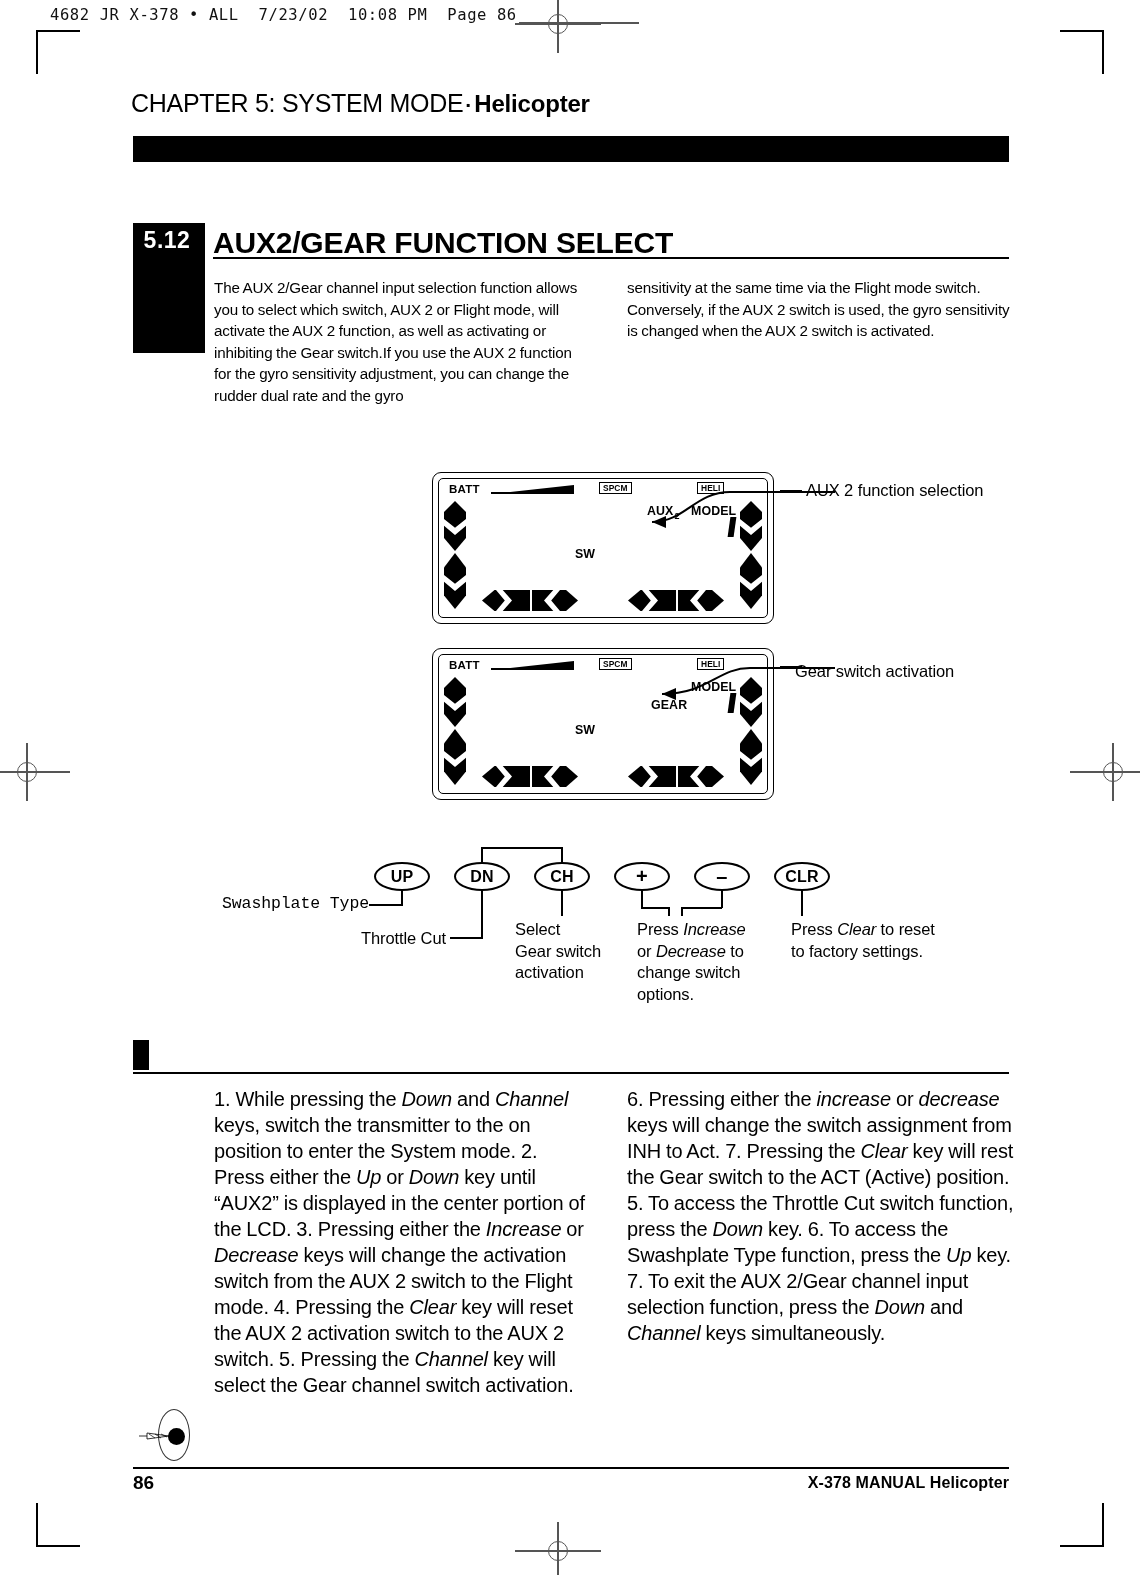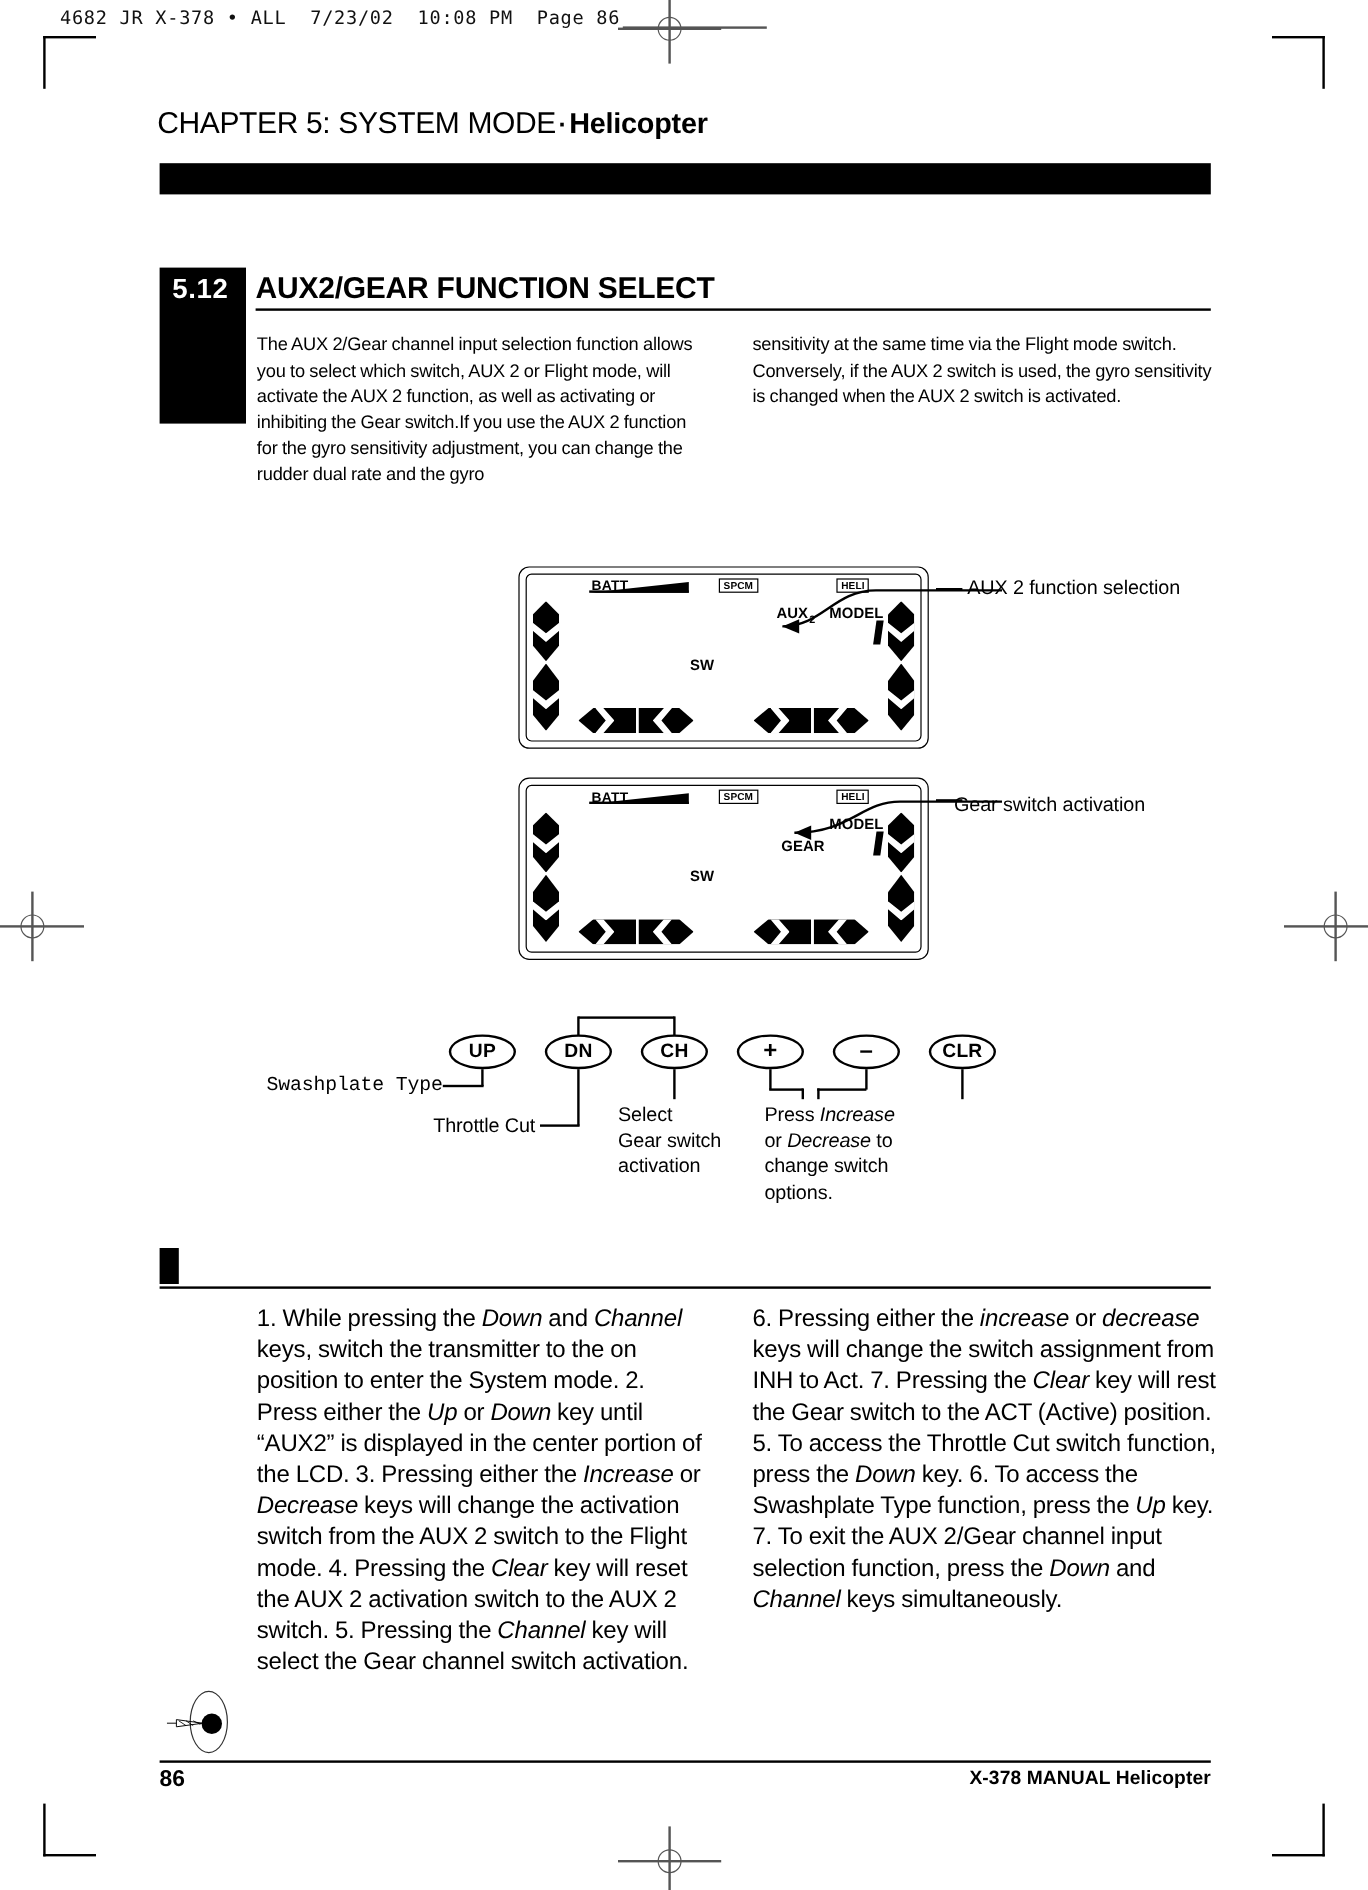--- a/index.html
+++ b/index.html
@@ -47,42 +47,42 @@
   .title-bar{position:absolute;left:133px;top:136px;width:876px;height:26px;background:#000;}
 
   
   .sec-badge{position:absolute;left:133px;top:223px;width:72px;height:130px;background:#000;}
   .sec-badge .num{
     position:absolute;left:0;top:4px;width:68px;text-align:center;
     color:#fff;font-weight:bold;font-size:23px;letter-spacing:0.5px;
   }
   .sec-title{
     position:absolute;left:213px;top:226px;
-    font-weight:bold;font-size:25px;letter-spacing:-0.2px;
+    font-weight:bold;font-size:30px;letter-spacing:-0.2px;
   }
   .sec-rule{position:absolute;left:213px;top:257px;width:796px;height:2.2px;background:#000;}
 
   .intro-col{
     position:absolute;font-size:15.2px;line-height:21.6px;
     letter-spacing:-0.15px;word-spacing:-0.4px;
   }
   .intro-left{left:214px;top:277px;width:372px;}
   .intro-right{left:627px;top:277px;width:390px;}
 
   
   .lcd{
     position:absolute;border:1.7px solid #000;border-radius:9px;background:#fff;
     box-sizing:border-box;
   }
   .lcd-1{left:432px;top:472px;width:342px;height:152px;}
   .lcd-2{left:432px;top:648px;width:342px;height:152px;}
   .lcd-inner{position:absolute;left:5px;top:5px;right:5px;bottom:5px;
     border:1.2px solid #000;border-radius:5px;box-sizing:border-box;}
 
-  .lcd-batt{position:absolute;left:16px;top:10px;font-size:11.5px;font-weight:bold;letter-spacing:0.2px;margin-left:44px;}
+  .lcd-batt{position:absolute;left:16px;top:10px;font-size:11.5px;font-weight:bold;letter-spacing:0.2px;}
   .batt-wedge{position:absolute;left:58px;top:11px;width:83px;height:10px;}
   .batt-wedge .base{position:absolute;left:0;bottom:0;width:83px;height:1.6px;background:#000;}
   .batt-wedge .tri{position:absolute;left:0;bottom:0;width:0;height:0;
     border-left:83px solid transparent;border-bottom:9px solid #000;}
 
   .lcd-tag{
     position:absolute;border:1.3px solid #000;padding:0px 3px;
     font-size:8.4px;font-weight:bold;line-height:10px;letter-spacing:0.1px;
   }
   .tag-spcm{left:166px;top:9px;}
@@ -395,20 +395,24 @@
   <div class="lead v" style="left:681px;top:907px;height:9px;"></div>
 
   <div class="kb-label" style="left:637px;top:919px;width:150px;">
     <span>Press </span><i>Increase</i><br>
     <span>or </span><i>Decrease</i><span> to</span><br>
     <span>change switch</span><br>
     <span>options.</span>
   </div>
 
   <div class="lead v" style="left:801px;top:891px;height:25px;"></div>
+  <div class="kb-label" style="left:791px;top:919px;width:190px;">
+    <span>Press </span><i>Clear</i><span> to reset</span><br>
+    <span>to factory settings.</span>
+  </div>
 
   <div class="sub-badge"></div>
   <div class="sub-rule"></div>
 
   <div class="steps-col steps-left">1. While pressing the <i>Down</i> and <i>Channel</i> keys, switch the transmitter to the on position to enter the System mode. 2. Press either the <i>Up</i> or <i>Down</i> key until “AUX2” is displayed in the center portion of the LCD. 3. Pressing either the <i>Increase</i> or <i>Decrease</i> keys will change the activation switch from the AUX 2 switch to the Flight mode. 4. Pressing the <i>Clear</i> key will reset the AUX 2 activation switch to the AUX 2 switch. 5. Pressing the <i>Channel</i> key will select the Gear channel switch activation.</div>
   <div class="steps-col steps-right">6. Pressing either the <i>increase</i> or <i>decrease</i> keys will change the switch assignment from INH to Act. 7. Pressing the <i>Clear</i> key will rest the Gear switch to the ACT (Active) position. 5. To access the Throttle Cut switch function, press the <i>Down</i> key. 6. To access the Swashplate Type function, press the <i>Up</i> key. 7. To exit the AUX 2/Gear channel input selection function, press the <i>Down</i> and <i>Channel</i> keys simultaneously.</div>
 
   <div class="logo">
     <div class="ring"></div>
     <div class="ball"></div>

